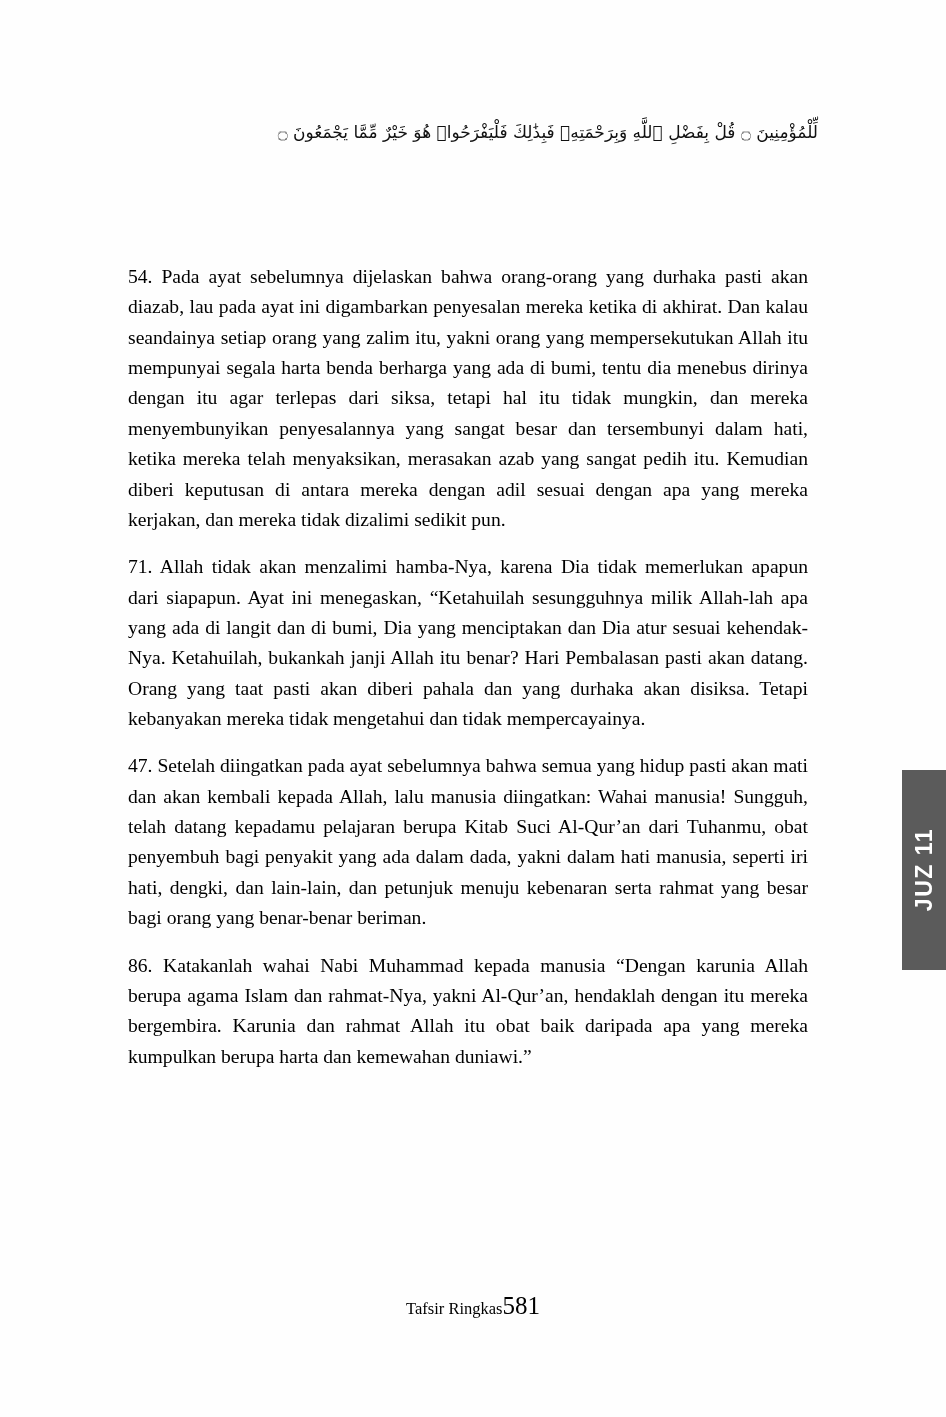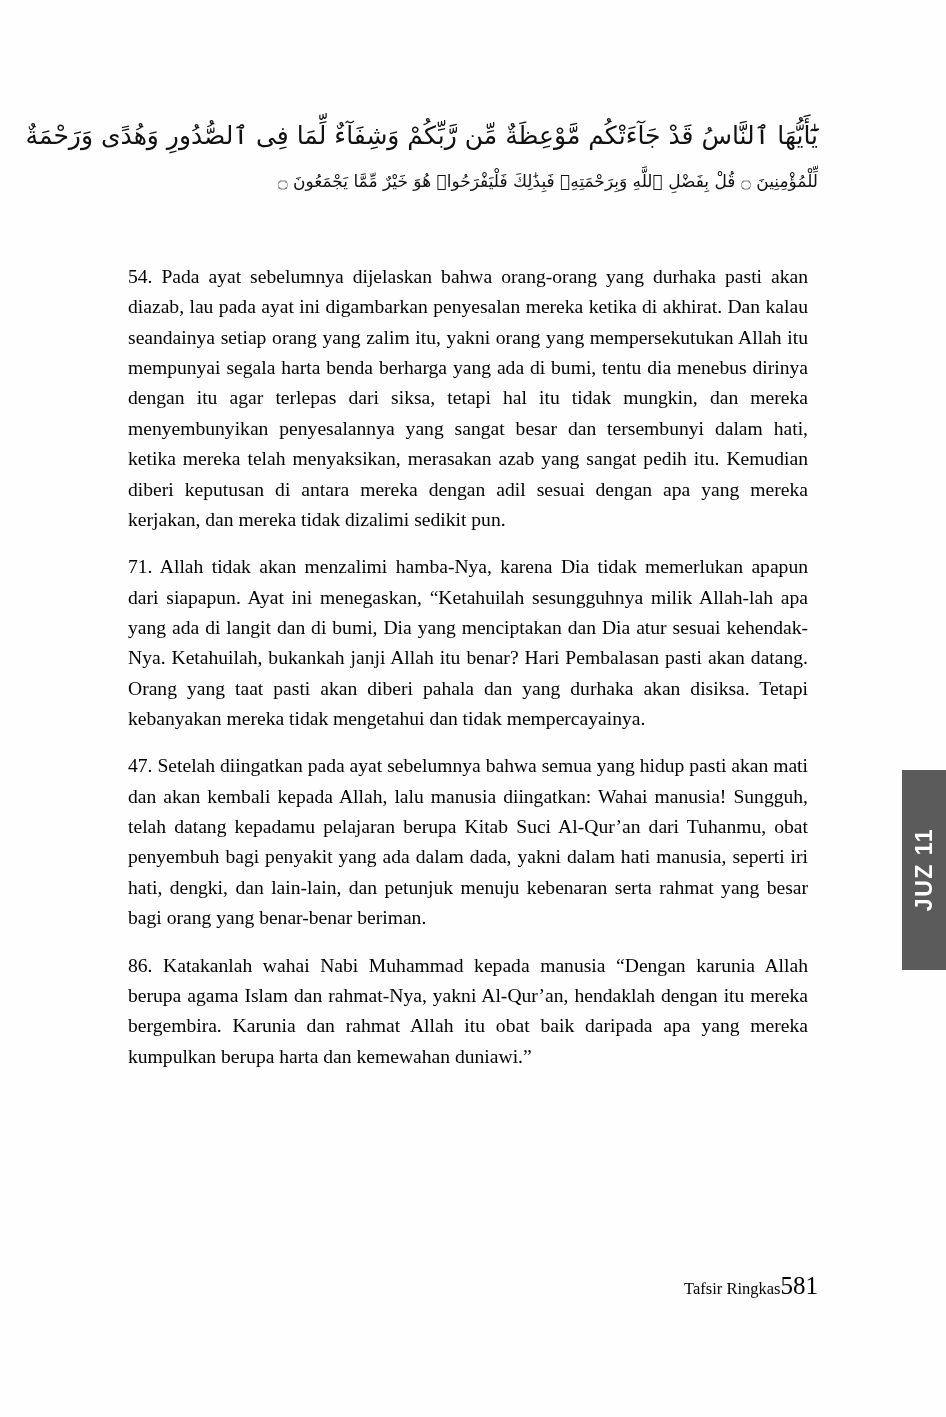--- a/index.html
+++ b/index.html
@@ -89,38 +89,38 @@
   }
 
   
   .footer {
     position: absolute;
     left: 128px;
     right: 128px;
     top: 1272px;
     display: flex;
     align-items: baseline;
-    justify-content: flex-end;
+    justify-content: center;
   }
   .footer-left {
     font-size: 16.5px;
     font-family: "Liberation Serif", serif;
   }
   .footer-right {
     font-size: 25px;
     font-family: "Liberation Serif", serif;
+    margin-top: 20px;
   }
 </style>
 </head>
 <body>
 
 <div class="page">
 
   <div class="arabic-block">
-    <span class="arabic-line l1">يَٰٓأَيُّهَا ٱلنَّاسُ قَدْ جَآءَتْكُم مَّوْعِظَةٌ مِّن رَّبِّكُمْ وَشِفَآءٌ لِّمَا فِى ٱلصُّدُورِ وَهُدًى وَرَحْمَةٌ</span>
     <span class="arabic-line l2">لِّلْمُؤْمِنِينَ ۝ قُلْ بِفَضْلِ ٱللَّهِ وَبِرَحْمَتِهِۦ فَبِذَٰلِكَ فَلْيَفْرَحُوا۟ هُوَ خَيْرٌ مِّمَّا يَجْمَعُونَ ۝</span>
   </div>
 
   <div class="content">
     <p class="para">
       <span class="num">54.</span>
       <span>Pada ayat sebelumnya dijelaskan bahwa orang-orang yang durhaka pasti akan diazab, lau pada ayat ini digambarkan penyesalan mereka ketika di akhirat. Dan kalau seandainya setiap orang yang zalim itu, yakni orang yang mempersekutukan Allah itu mempunyai segala harta benda berharga yang ada di bumi, tentu dia menebus dirinya dengan itu agar terlepas dari siksa, tetapi hal itu tidak mungkin, dan mereka menyembunyikan penyesalannya yang sangat besar dan tersembunyi dalam hati, ketika mereka telah menyaksikan, merasakan azab yang sangat pedih itu. Kemudian diberi keputusan di antara mereka dengan adil sesuai dengan apa yang mereka kerjakan, dan mereka tidak dizalimi sedikit pun.</span>
     </p>
     <p class="para">
       <span class="num">71.</span>

